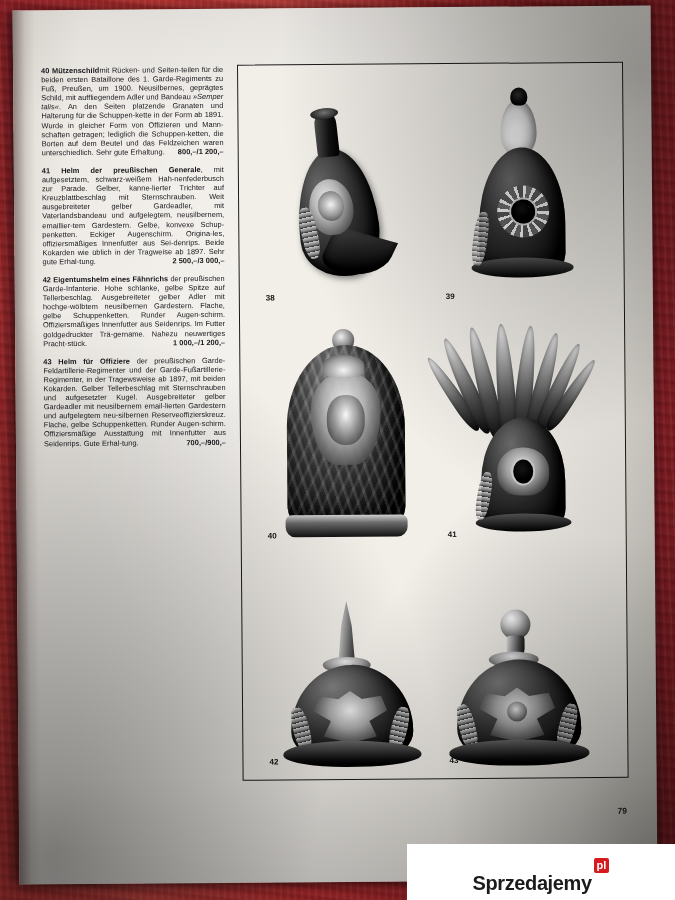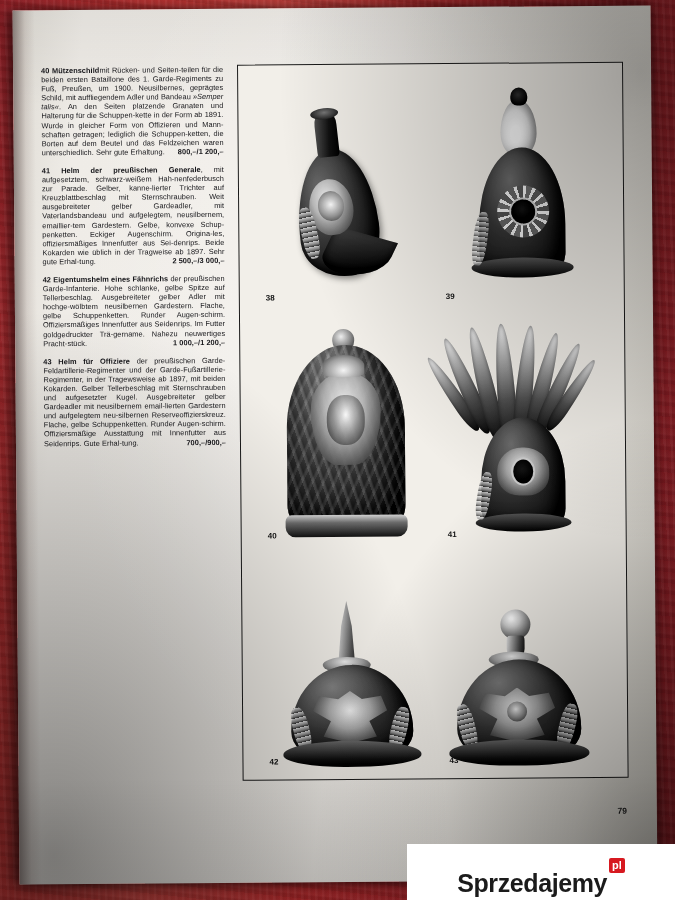--- a/index.html
+++ b/index.html
@@ -476,21 +476,21 @@
     bottom: 0;
     width: 268px;
     height: 56px;
     background: #ffffff;
     display: flex;
     align-items: center;
     justify-content: center;
     gap: 2px;
   }
   #wm-text {
-    font-size: 25px;
+    font-size: 20px;
     font-weight: bold;
     color: #1b1b1b;
     letter-spacing: -0.4px;
     margin-top: 23px;
   }
   #wm-badge {
     display: inline-block;
     background: #d71920;
     color: #fff;
     font-size: 11px;

